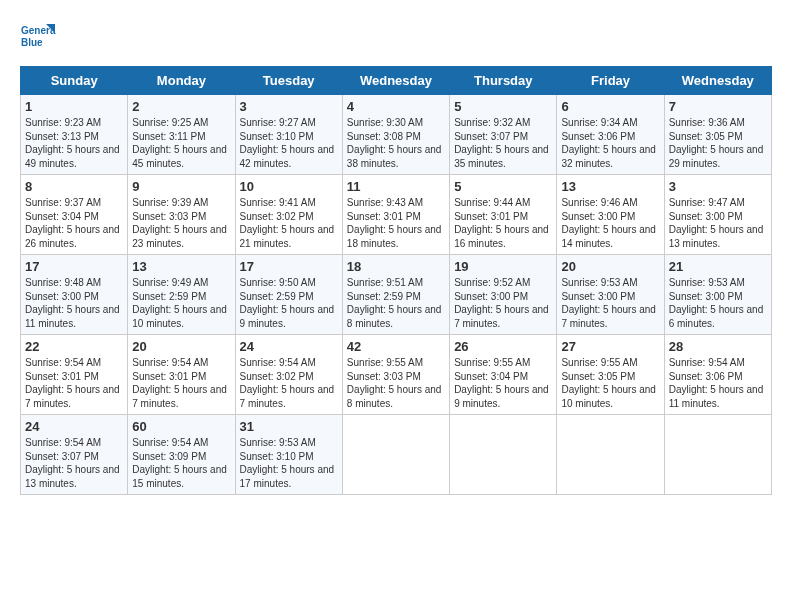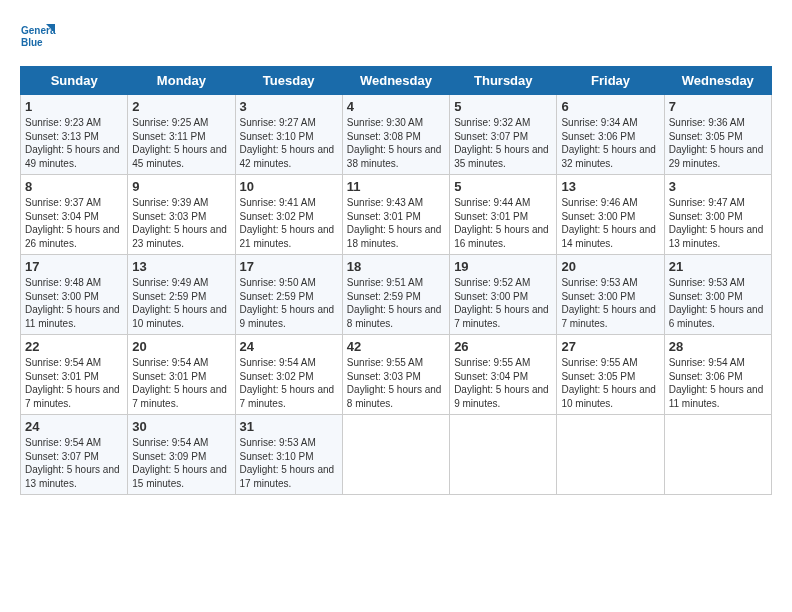--- a/index.html
+++ b/index.html
@@ -227,21 +227,21 @@
           <div class="day-num">28</div>
         <div class="day-info">Sunrise: 9:54 AM<br>Sunset: 3:06 PM<br>Daylight: 5 hours and 11 minutes.</div>
         </td>
       </tr>
       <tr>
         <td>
           <div class="day-num">24</div>
         <div class="day-info">Sunrise: 9:54 AM<br>Sunset: 3:07 PM<br>Daylight: 5 hours and 13 minutes.</div>
         </td>
         <td>
-          <div class="day-num">30</div>
+          <div class="day-num">60</div>
         <div class="day-info">Sunrise: 9:54 AM<br>Sunset: 3:09 PM<br>Daylight: 5 hours and 15 minutes.</div>
         </td>
         <td>
           <div class="day-num">31</div>
         <div class="day-info">Sunrise: 9:53 AM<br>Sunset: 3:10 PM<br>Daylight: 5 hours and 17 minutes.</div>
         </td>
         <td class="empty-cell"></td>
         <td class="empty-cell"></td>
         <td class="empty-cell"></td>
         <td class="empty-cell"></td>

